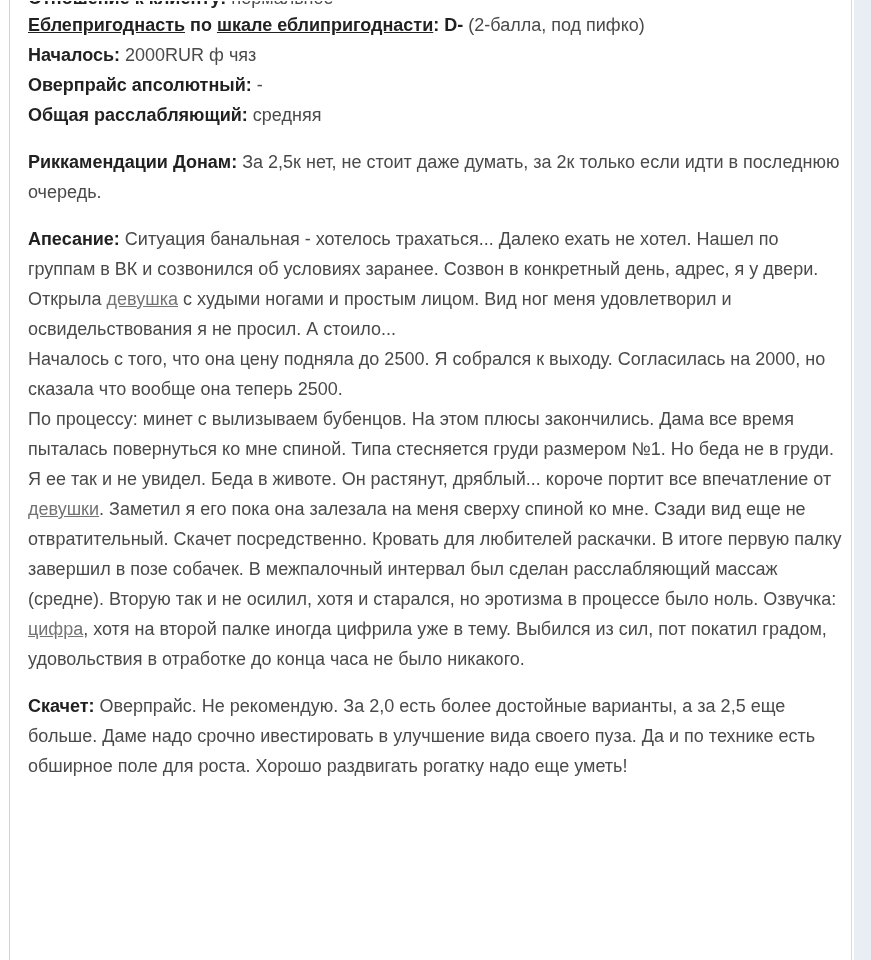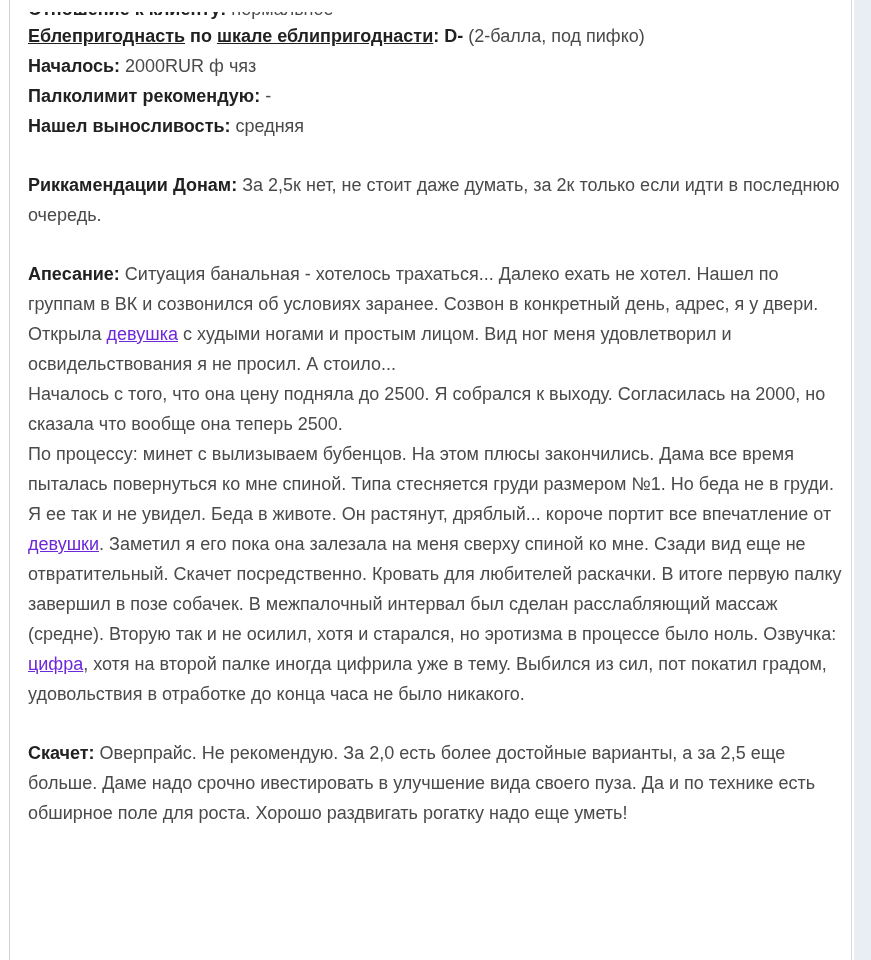--- a/index.html
+++ b/index.html
@@ -15,55 +15,55 @@
     width: 17px; height: 100%;
     background: #e9eef4;
   }
   .card {
     position: absolute; top: 0; left: 9px;
     width: 843px; height: 100%;
     background: #ffffff;
     border-left: 1px solid #d2d2d2;
     border-right: 1px solid #d5dade;
     box-sizing: border-box;
-    padding: 12px 6px 0 18px;
+    padding: 1px 6px 0 18px;
   }
   .content {
     width: 822px;
     color: #4a4a4a;
     font-size: 18px;
     line-height: 30px;
   }
   .clip-wrap { height: 9px; overflow: hidden; }
   .clip-inner { margin-top: -14px; line-height: 22px; color: #5a5a5a; }
   .block { margin: 0; }
-  .block.gap { margin-top: 29px; }
+  .block.gap { margin-top: 17px; }
   .seg-bold, .seg-bold-u { font-weight: bold; color: #212121; }
   .seg-bold-u { text-decoration: underline; }
   .seg-text { color: #4a4a4a; }
-  .seg-link { color: #6d28d9; text-decoration: underline; cursor: pointer; }
+  .seg-link { color: #737373; text-decoration: underline; cursor: pointer; }
 </style>
 </head>
 <body>
 
 <div class="gutter"></div>
 
 <div class="card">
   <div class="content">
 
     <div class="clip-wrap">
       <div class="clip-inner">
         <span class="seg-bold">Отношение к клиенту:</span><span class="seg-text"> нормальное</span>
       </div>
     </div>
 
     <div id="review-body">
         <div class="block"><span class="seg-bold-u">Еблепригоднасть</span><span class="seg-bold"> по </span><span class="seg-bold-u">шкале еблипригоднасти</span><span class="seg-bold">: D-</span><span class="seg-text"> (2-балла, под пифко)</span></div>
         <div class="block"><span class="seg-bold">Началось:</span><span class="seg-text"> 2000RUR ф чяз</span></div>
-        <div class="block"><span class="seg-bold">Палколимит рекомендую:</span><span class="seg-text"> -</span></div>
-        <div class="block"><span class="seg-bold">Нашел выносливость:</span><span class="seg-text"> средняя</span></div>
+        <div class="block"><span class="seg-bold">Оверпрайс апсолютный:</span><span class="seg-text"> -</span></div>
+        <div class="block"><span class="seg-bold">Общая расслабляющий:</span><span class="seg-text"> средняя</span></div>
         <div class="block gap"><span class="seg-bold">Риккамендации Донам:</span><span class="seg-text"> За 2,5к нет, не стоит даже думать, за 2к только если идти в последнюю очередь.</span></div>
         <div class="block gap"><span class="seg-bold">Апесание:</span><span class="seg-text"> Ситуация банальная - хотелось трахаться... Далеко ехать не хотел. Нашел по группам в ВК и созвонился об условиях заранее. Созвон в конкретный день, адрес, я у двери. Открыла </span><a class="seg-link" href="#">девушка</a><span class="seg-text"> с худыми ногами и простым лицом. Вид ног меня удовлетворил и освидельствования я не просил. А стоило...</span><br><span class="seg-text">Началось с того, что она цену подняла до 2500. Я собрался к выходу. Согласилась на 2000, но сказала что вообще она теперь 2500.</span><br><span class="seg-text">По процессу: минет с вылизываем бубенцов. На этом плюсы закончились. Дама все время пыталась повернуться ко мне спиной. Типа стесняется груди размером №1. Но беда не в груди. Я ее так и не увидел. Беда в животе. Он растянут, дряблый... короче портит все впечатление от </span><a class="seg-link" href="#">девушки</a><span class="seg-text">. Заметил я его пока она залезала на меня сверху спиной ко мне. Сзади вид еще не отвратительный. Скачет посредственно. Кровать для любителей раскачки. В итоге первую палку завершил в позе собачек. В межпалочный интервал был сделан расслабляющий массаж (средне). Вторую так и не осилил, хотя и старался, но эротизма в процессе было ноль. Озвучка: </span><a class="seg-link" href="#">цифра</a><span class="seg-text">, хотя на второй палке иногда цифрила уже в тему. Выбился из сил, пот покатил градом, удовольствия в отработке до конца часа не было никакого.</span></div>
         <div class="block gap"><span class="seg-bold">Скачет:</span><span class="seg-text"> Оверпрайс. Не рекомендую. За 2,0 есть более достойные варианты, а за 2,5 еще больше. Даме надо срочно ивестировать в улучшение вида своего пуза. Да и по технике есть обширное поле для роста. Хорошо раздвигать рогатку надо еще уметь!</span></div>
       </div>
 
   </div>
 </div>
 
 </body></html>

